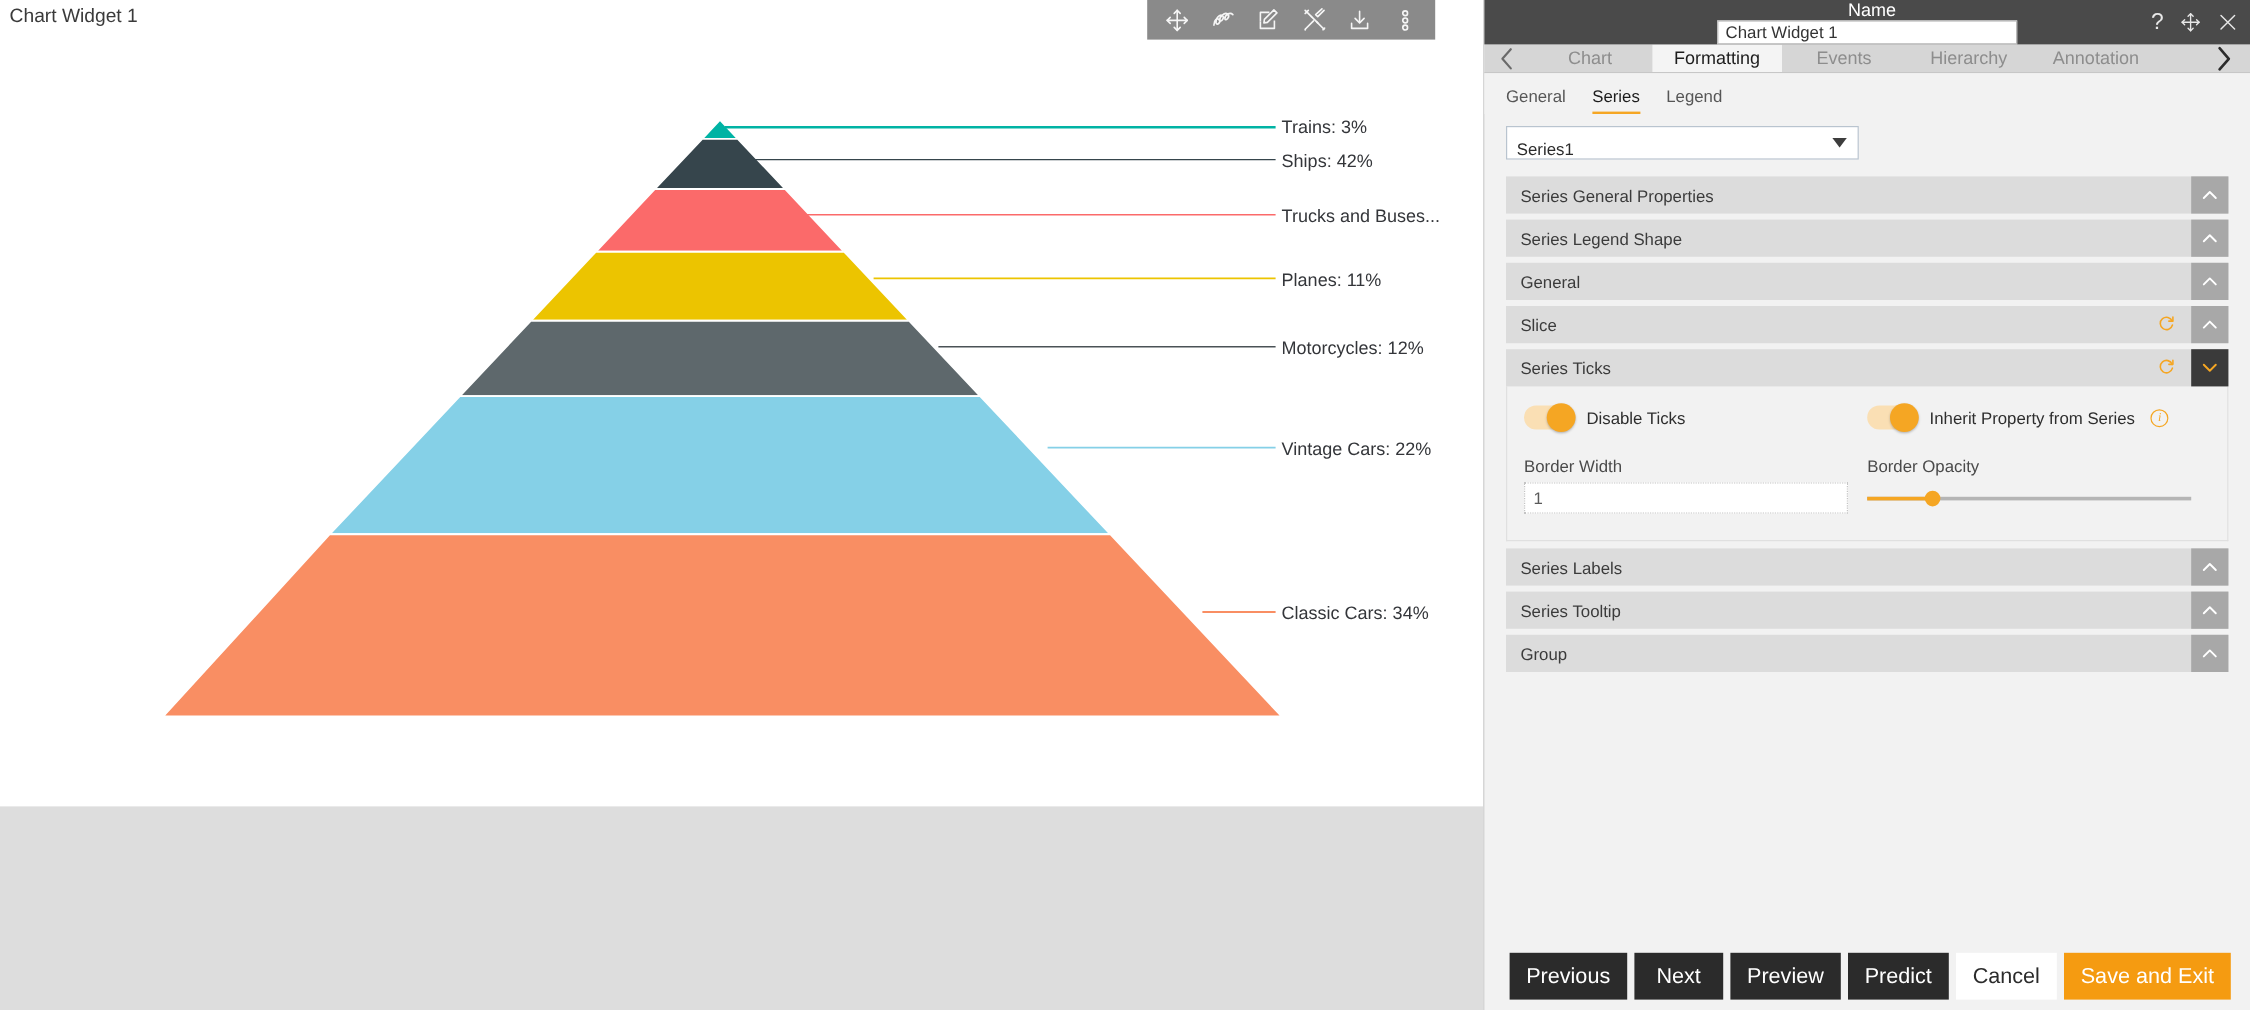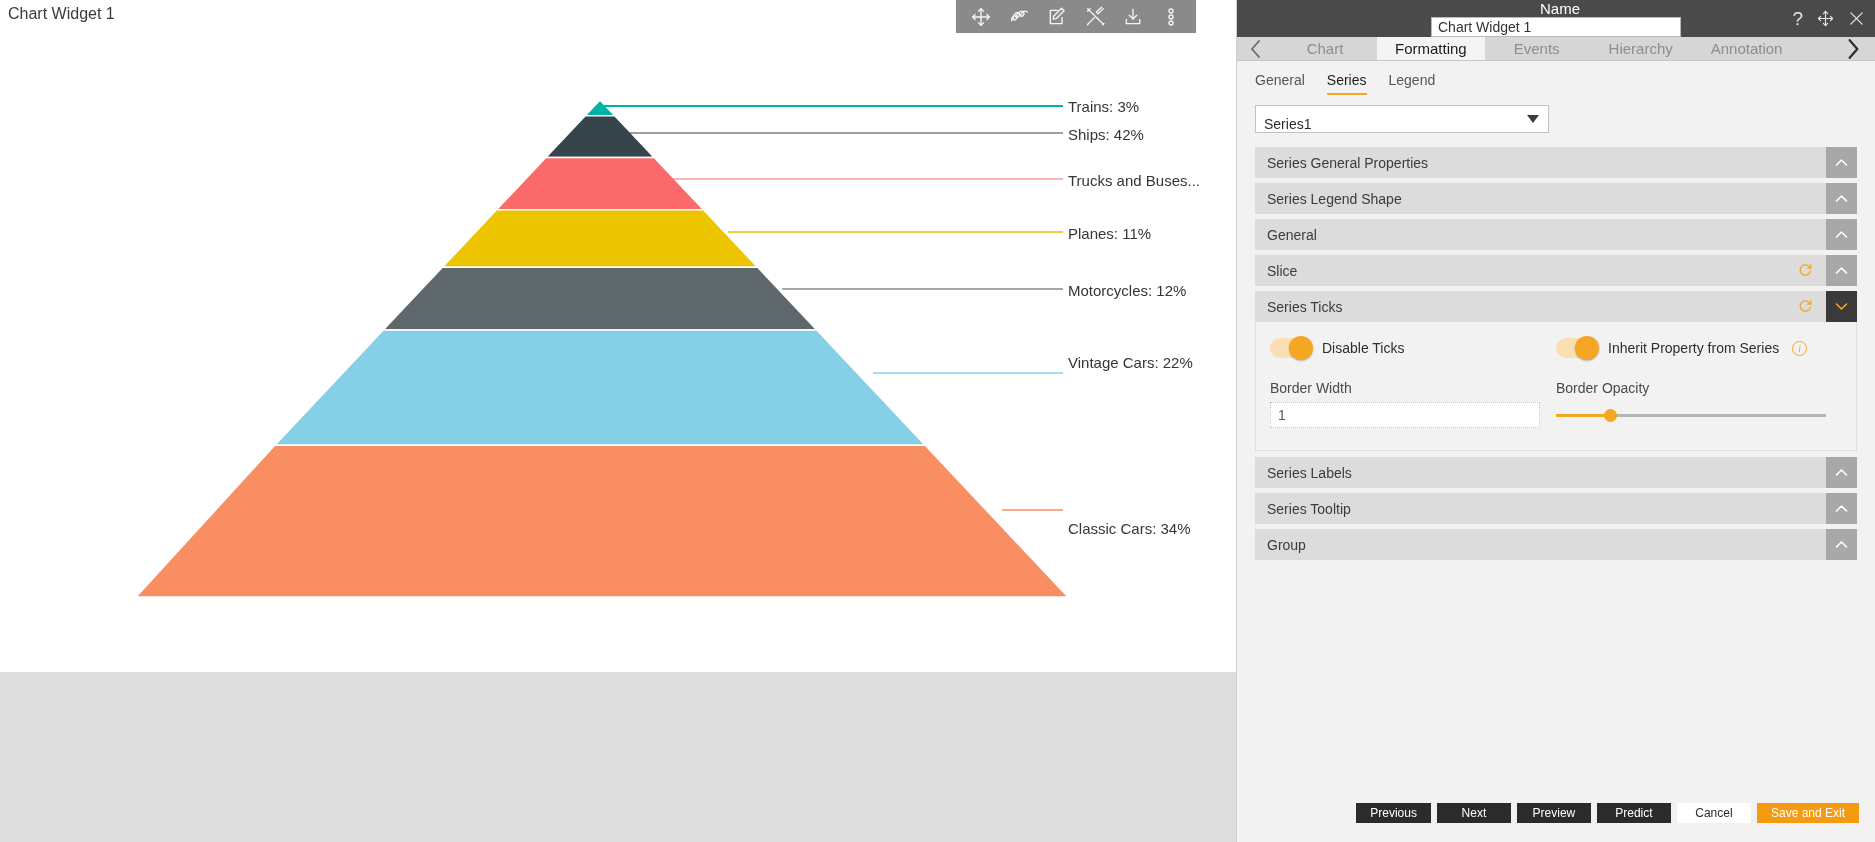--- a/index.html
+++ b/index.html
@@ -188,23 +188,23 @@
     background: #f5a623; cursor: pointer;
   }
 
   
   .footer {
     position: absolute; left: 0; right: 0; bottom: 0; height: 58px;
     display: flex; align-items: center; justify-content: flex-end;
     gap: 6px; padding-right: 16px;
   }
   .btn {
-    height: 20px; min-width: 74px; padding: 0 14px;
+    height: 39px; min-width: 74px; padding: 0 14px;
     display: flex; align-items: center; justify-content: center;
-    font-size: 12px; cursor: pointer; border: none;
+    font-size: 18px; cursor: pointer; border: none;
     font-family: "Liberation Sans", sans-serif;
   }
   .btn.dark { background: #2b2b2b; color: #fff; }
   .btn.light { background: #ffffff; color: #2b2b2b; }
   .btn.accent { background: #f59b11; color: #fff; }
 </style>
 </head>
 <body>
 
 <div class="app">
@@ -280,22 +280,22 @@
             <path d="M873,373 L930,373 L1063,373" fill="none" stroke="#85d0e7" stroke-width="1.6"></path>
             <path d="M1002,510 L1040,510 L1063,510" fill="none" stroke="#f98e63" stroke-width="1.6"></path>
           </g>
         </svg>
 
         <div class="leader-label" style="left:1068px; top:98px;">Trains: 3%</div>
         <div class="leader-label" style="left:1068px; top:126px;">Ships: 42%</div>
         <div class="leader-label" style="left:1068px; top:172px;">Trucks and Buses...</div>
         <div class="leader-label" style="left:1068px; top:225px;">Planes: 11%</div>
         <div class="leader-label" style="left:1068px; top:282px;">Motorcycles: 12%</div>
-        <div class="leader-label" style="left:1068px; top:354px;">Vintage Cars: 22%</div>
-        <div class="leader-label" style="left:1068px; top:503px;margin-top:17px;">Classic Cars: 34%</div>
+        <div class="leader-label" style="left:1068px; top:366px;">Vintage Cars: 22%</div>
+        <div class="leader-label" style="left:1068px; top:503px;">Classic Cars: 34%</div>
       </div>
 
     </div>
   </div>
 
   <div class="panel">
 
     <div class="panel-header">
       <span class="hdr-label">Name</span>
       <input class="name-input" type="text" value="Chart Widget 1" style="">

